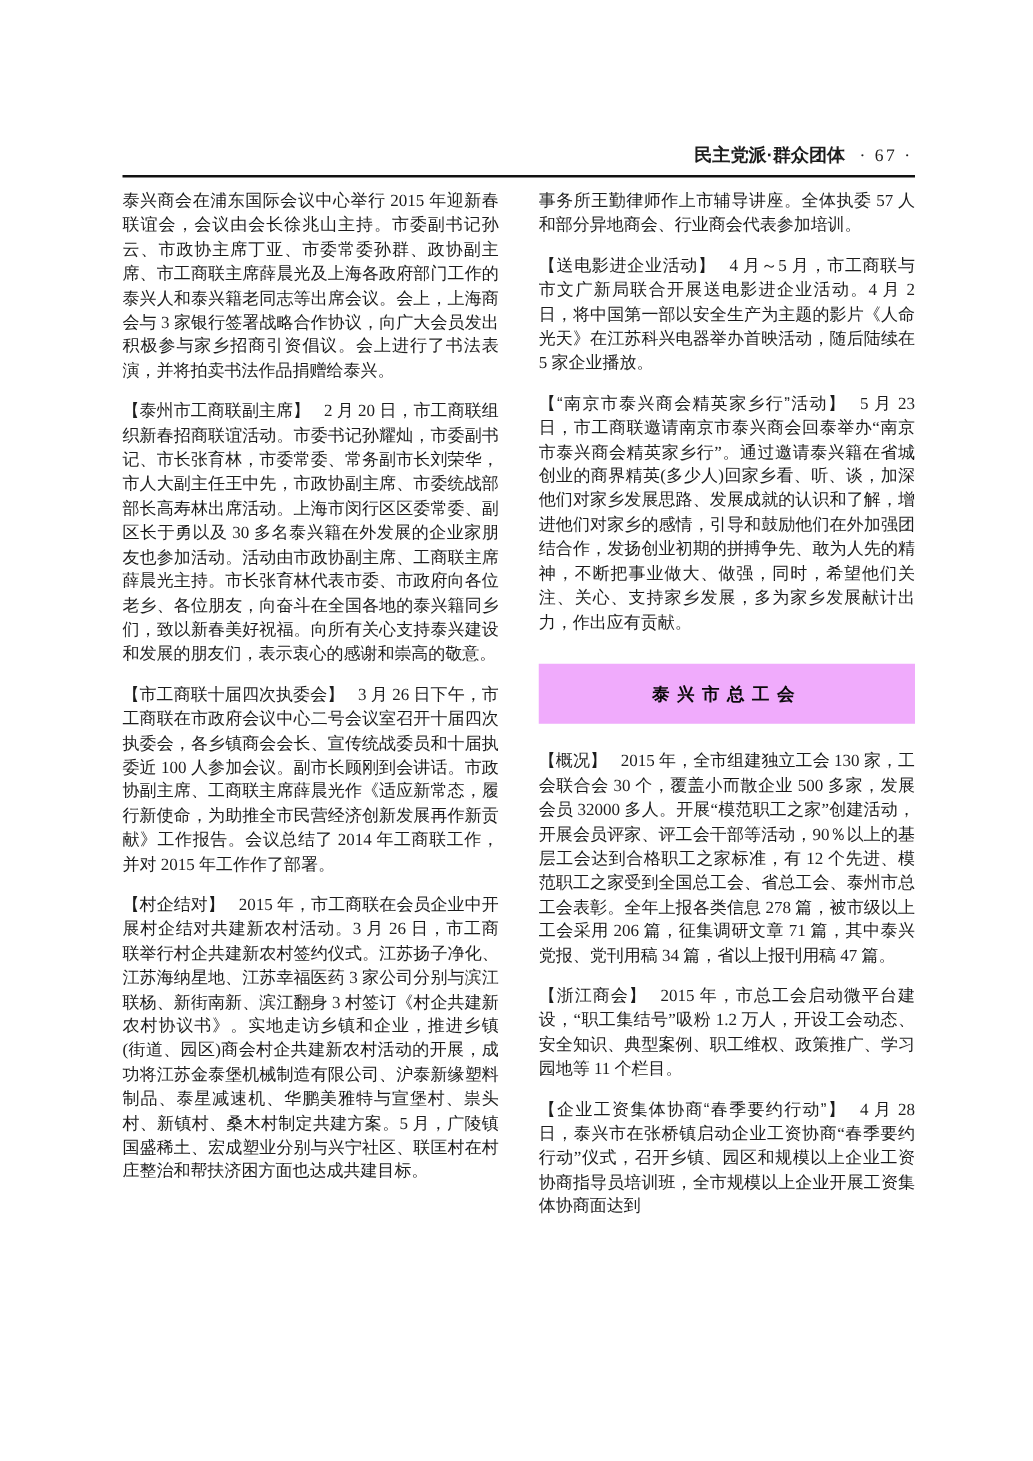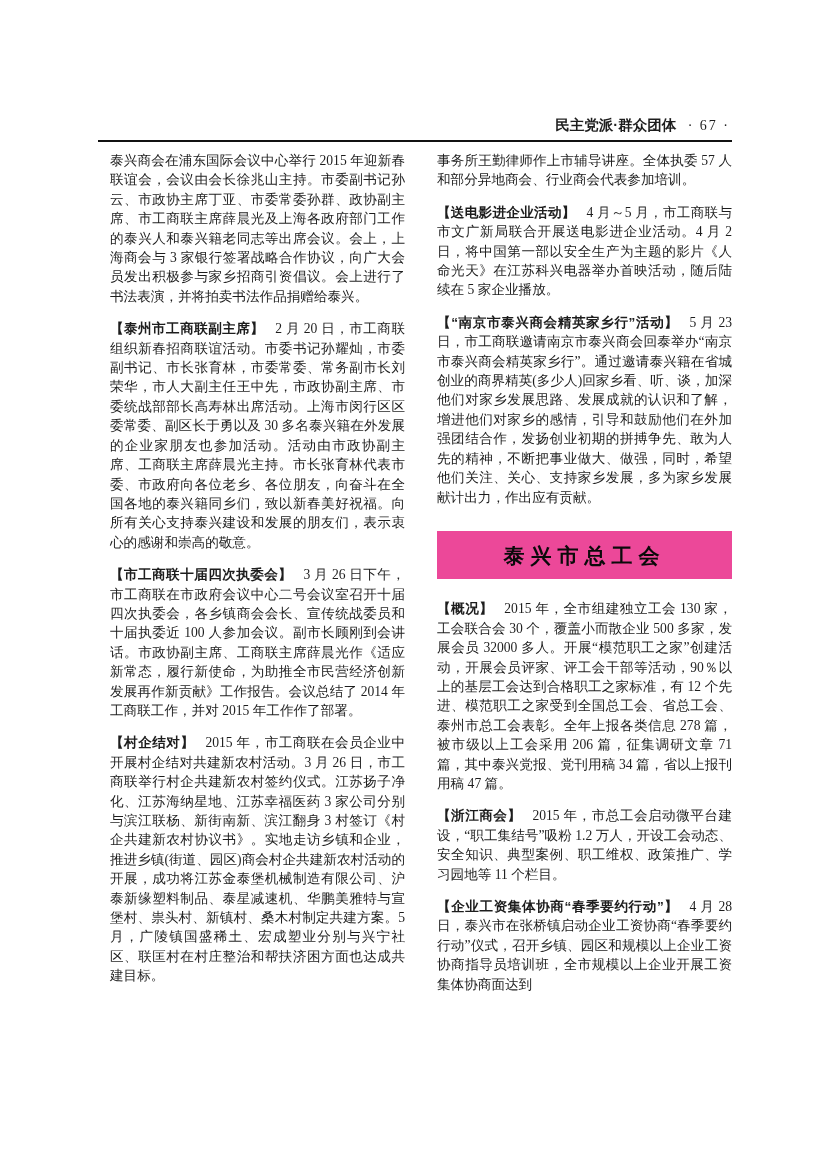--- a/index.html
+++ b/index.html
@@ -38,45 +38,44 @@
     margin-left: 8px;
   }
   .head-rule {
     border: 0;
     border-top: 2px solid #111;
     margin-bottom: 9px;
   }
   .columns {
     display: flex;
     gap: 32px;
-    margin-left: 12px;
   }
   .col {
     width: 306px;
     font-size: 13.6px;
     line-height: 19.4px;
     text-align: justify;
   }
   .block { margin: 0; }
   .block + .block { margin-top: 13px; }
   .h {
     font-family: "Liberation Sans", "DejaVu Sans", sans-serif;
-    font-weight: bold;
+    font-weight: normal;
     padding-right: 11px;
   }
   .attribution {
     float: right;
     padding-left: 8px;
   }
   .banner {
-    background: #ec4899;
+    background: #f0abfc;
     text-align: center;
     font-family: "Liberation Sans", "DejaVu Sans", sans-serif;
     font-weight: bold;
-    font-size: 21px;
+    font-size: 14px;
     letter-spacing: 6px;
     padding: 15px 0 14px 0;
     margin-top: 24px !important;
     margin-bottom: 20px !important;
     color: #0a0a0a;
   }
 </style>
 </head>
 <body>
 

